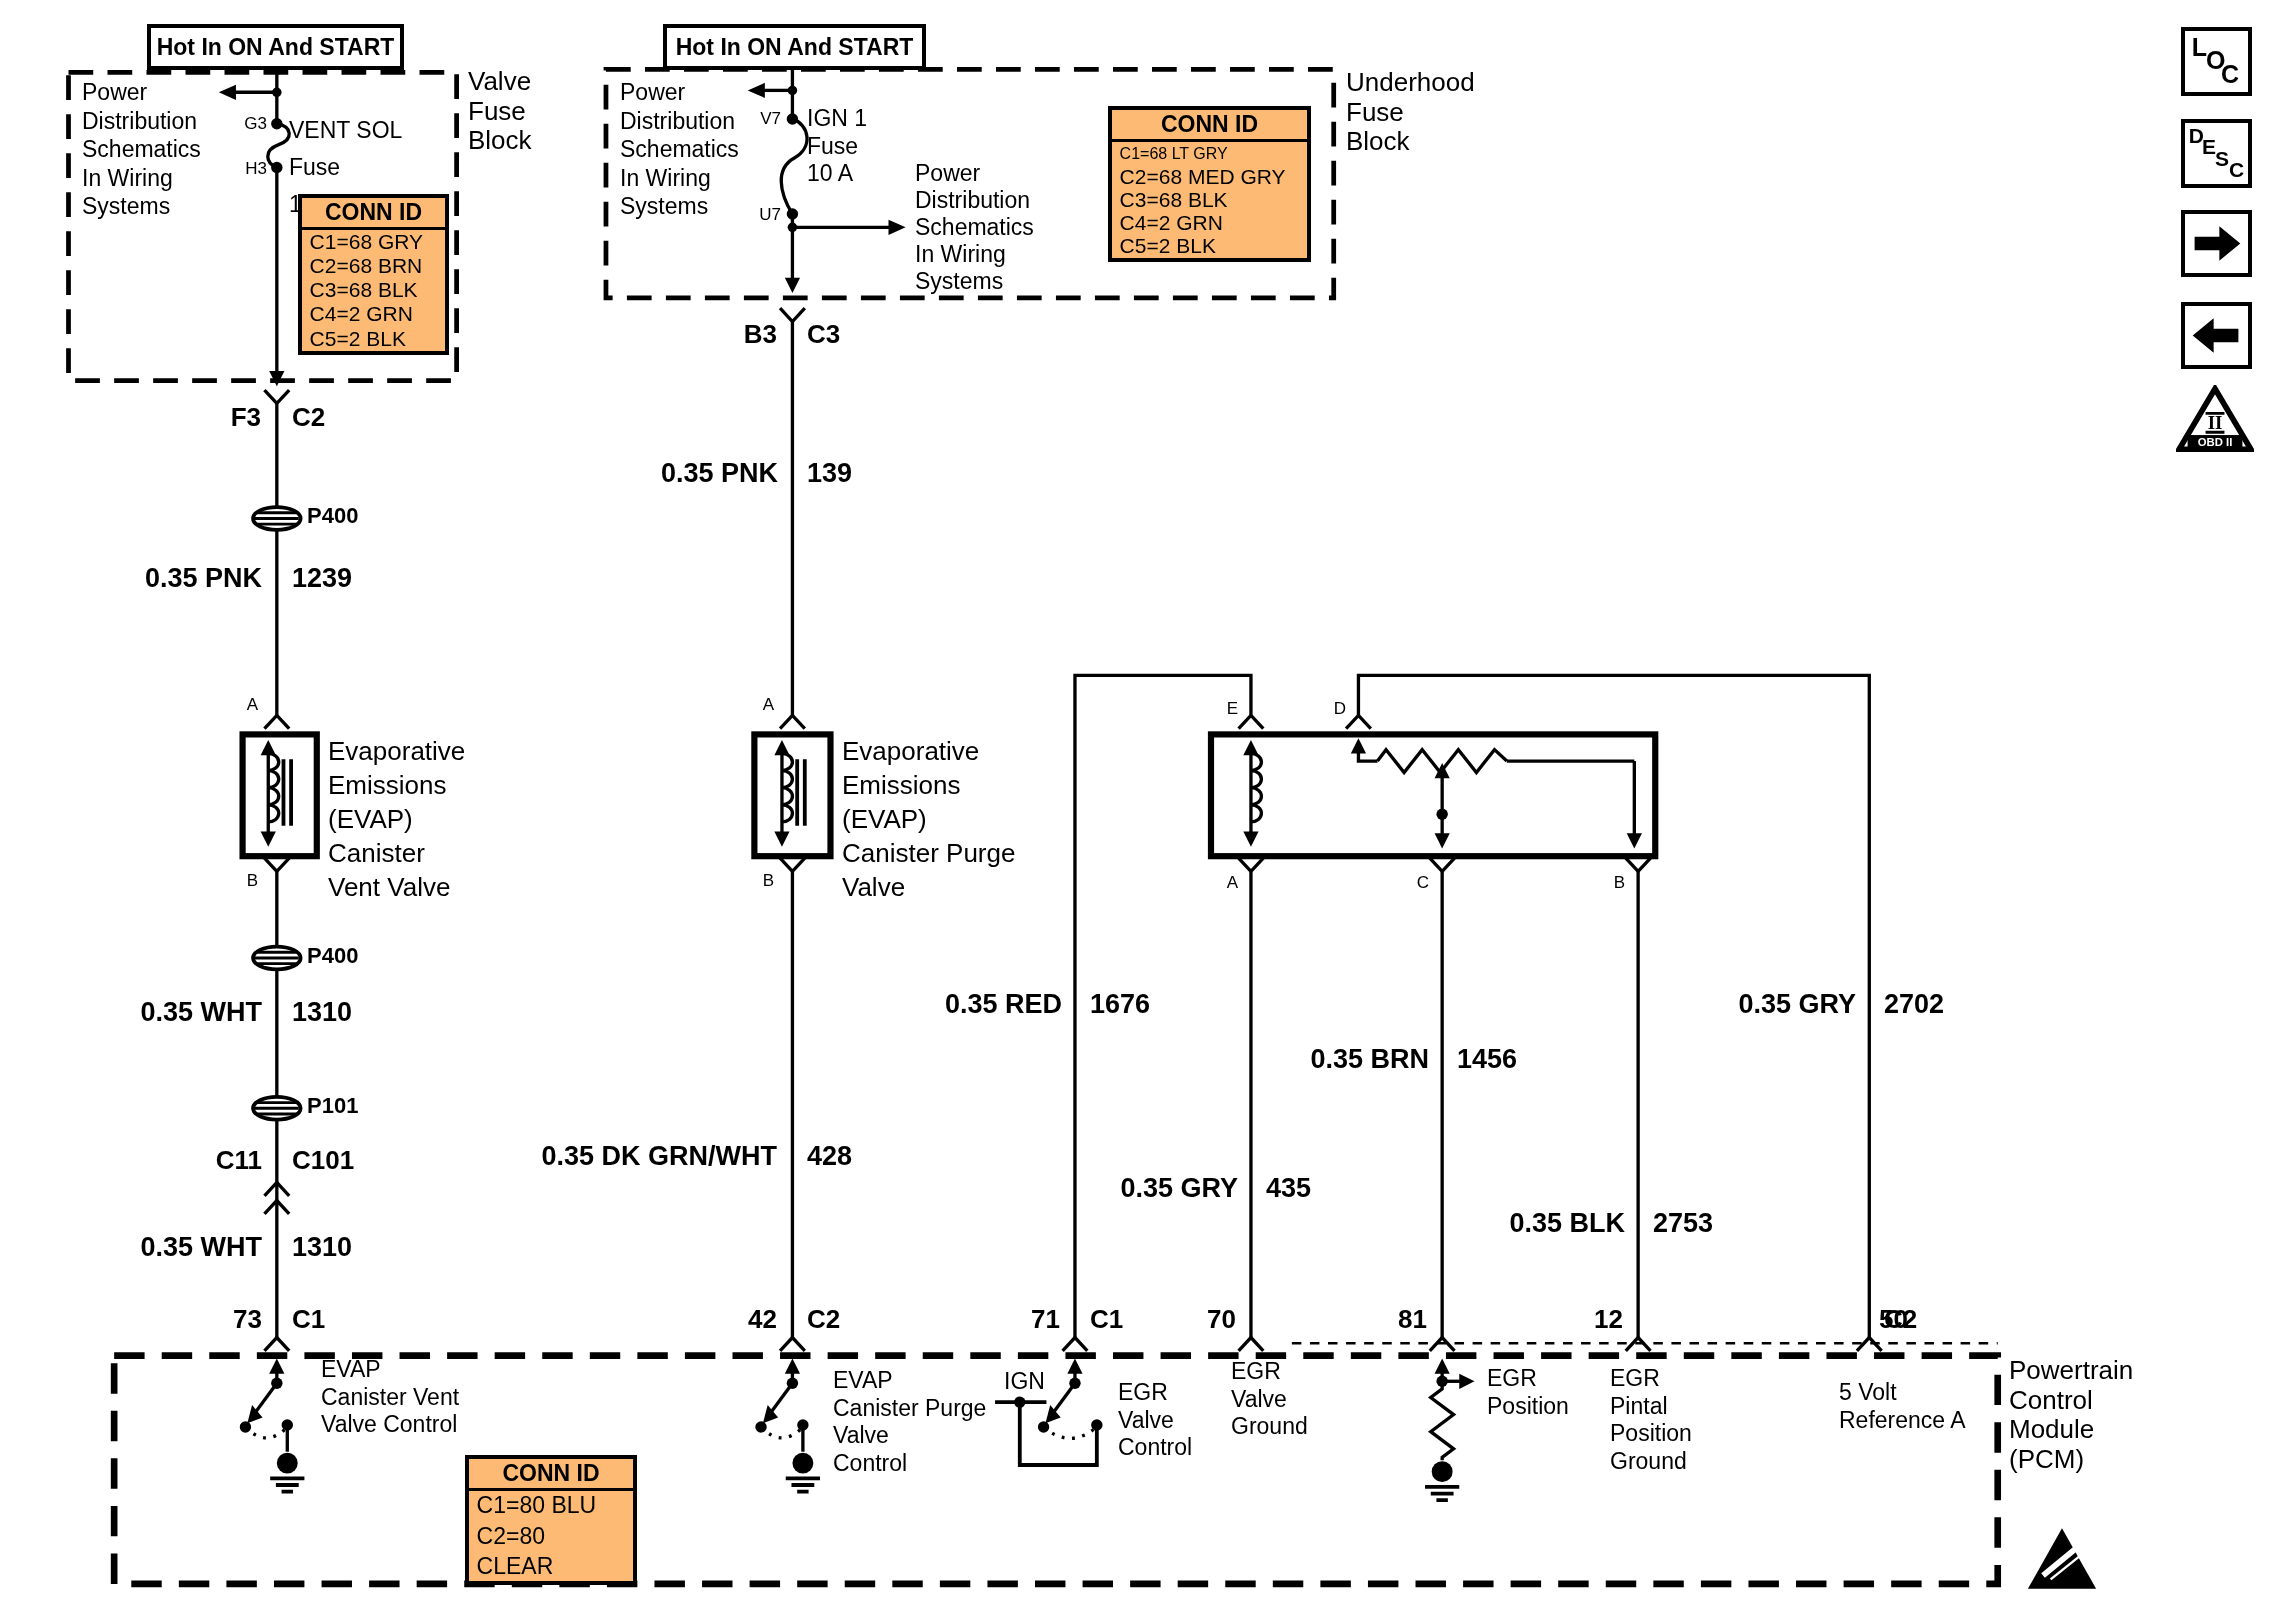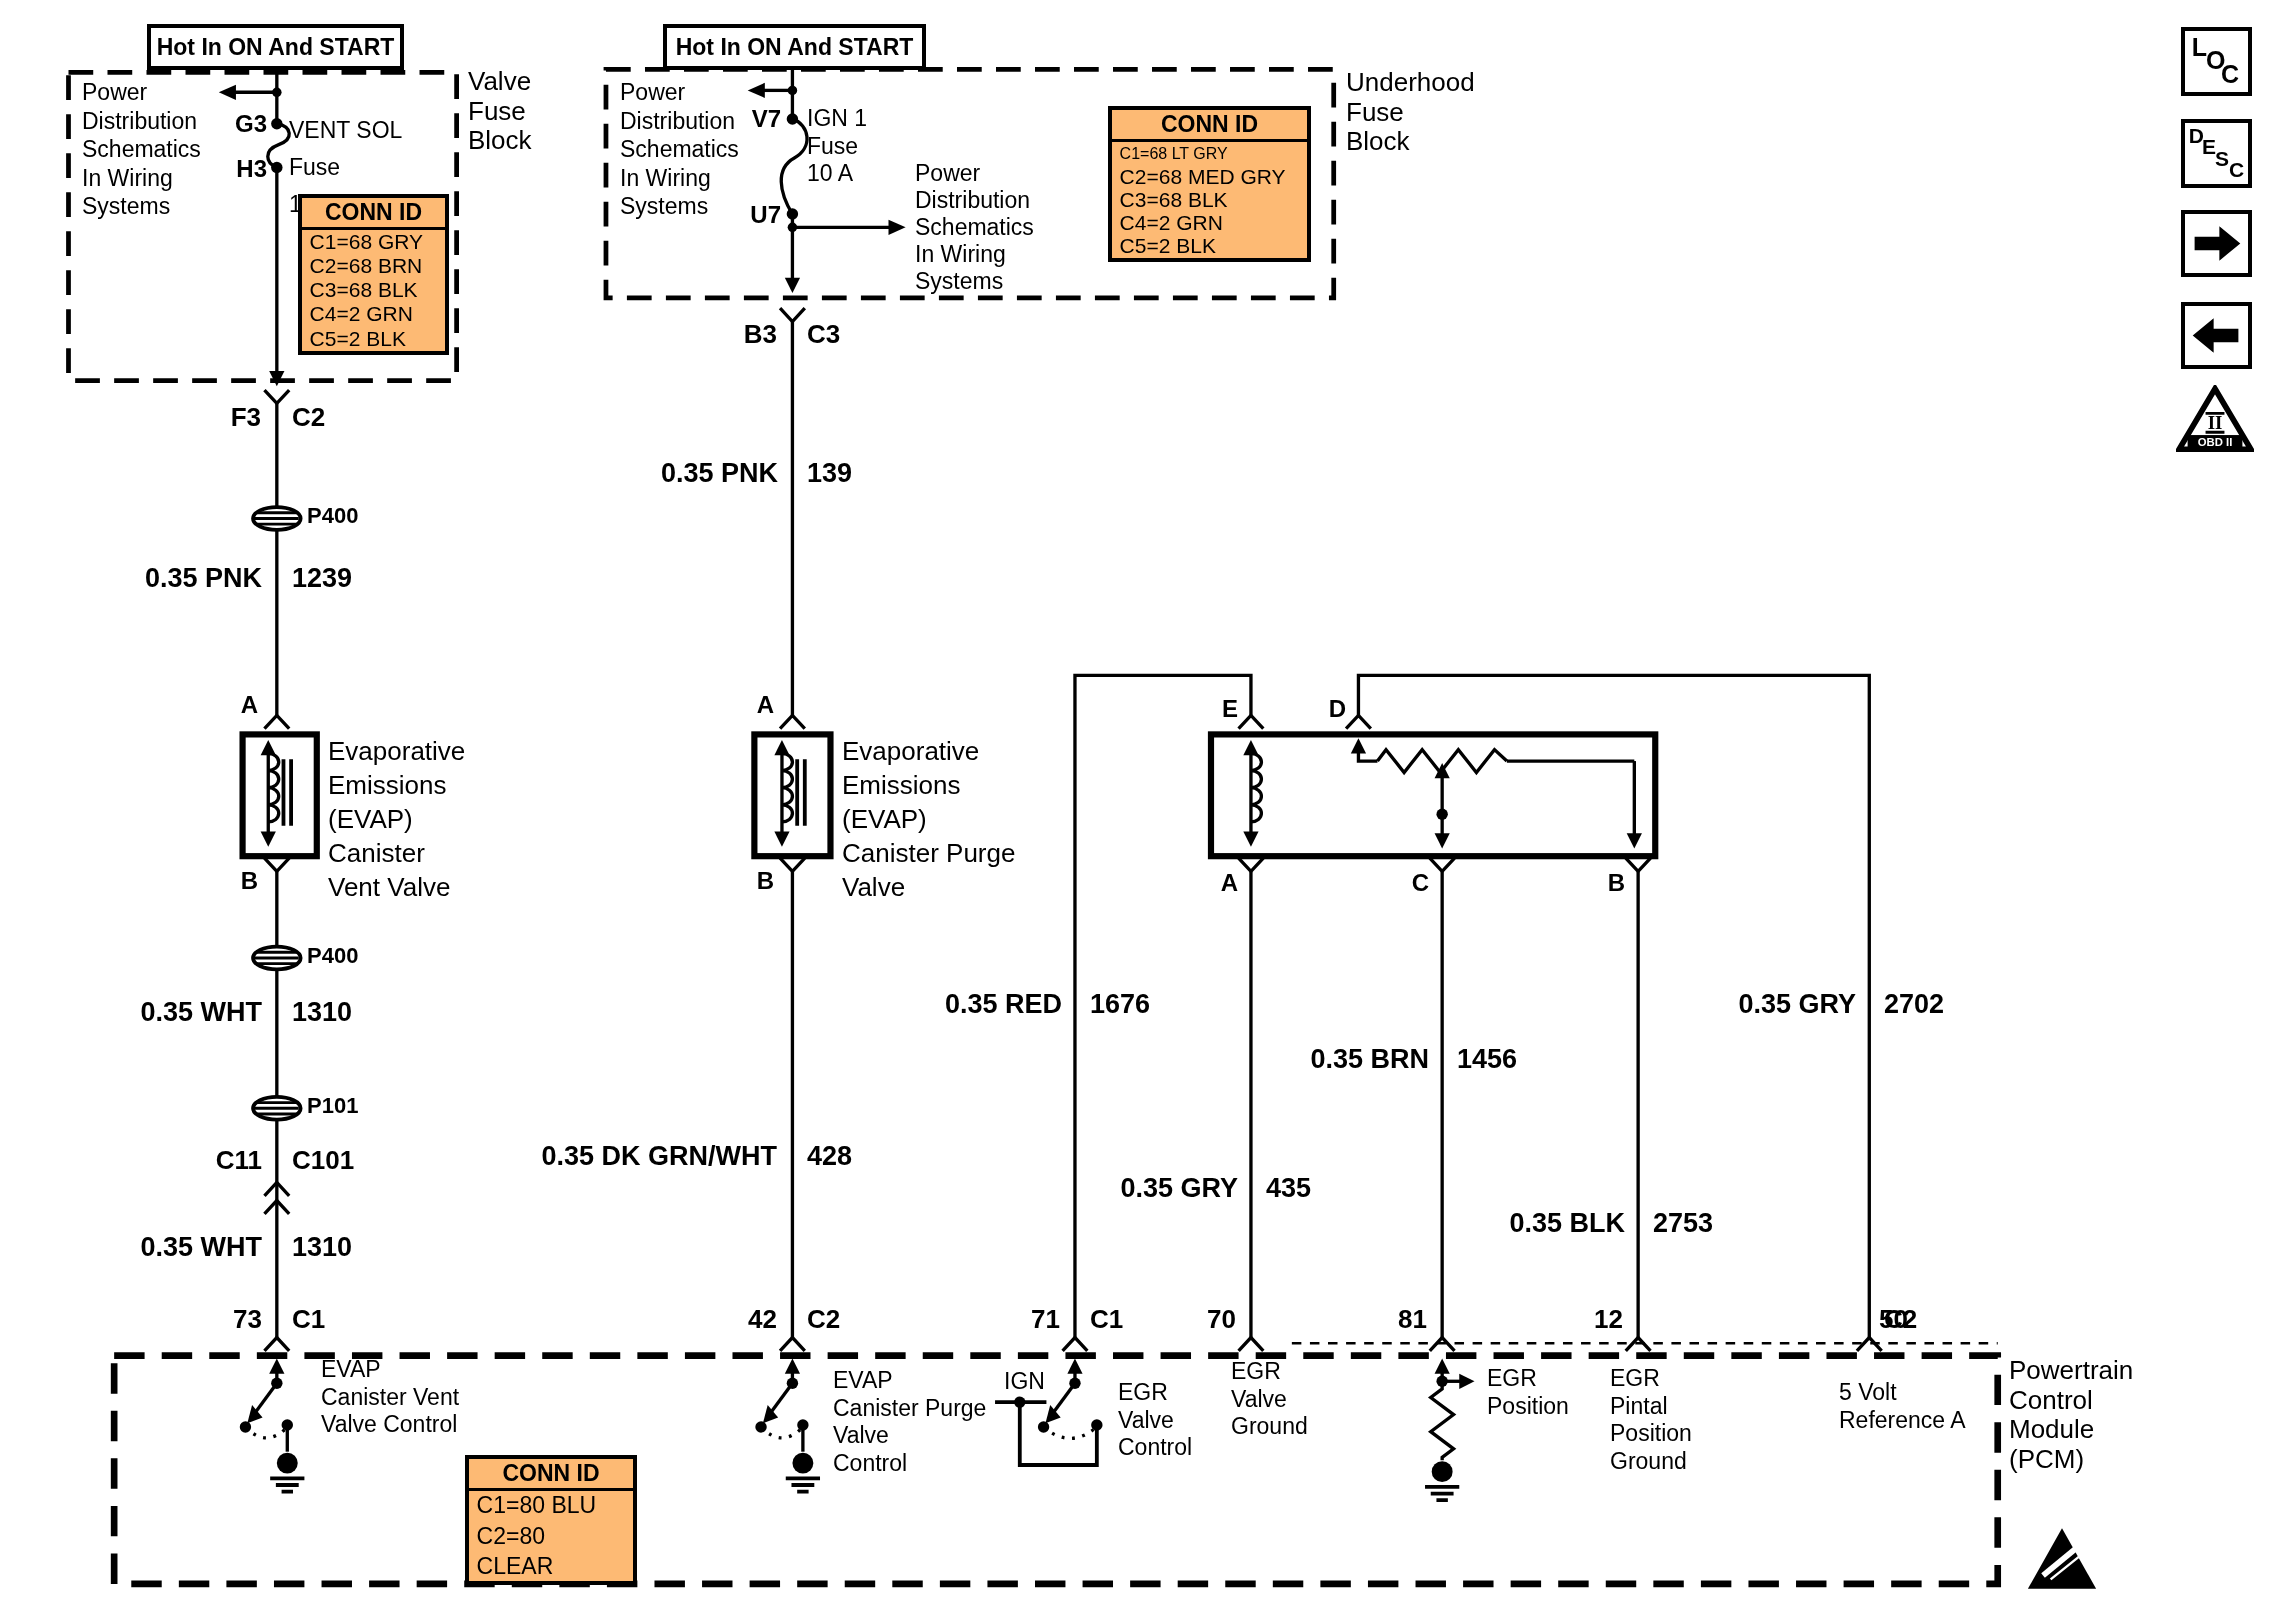--- a/index.html
+++ b/index.html
@@ -5,21 +5,21 @@
   html,body{margin:0;padding:0;background:#fff}
   #stage{position:relative;width:2285px;height:1602px;background:#fff;
          font-family:"Liberation Sans",sans-serif;color:#000;overflow:hidden}
   #wires{position:absolute;left:0;top:0}
   .lbl{position:absolute;white-space:pre-line;font-size:23px;line-height:28.5px;font-weight:400;color:#000}
   .r{text-align:right}
   .comp{font-size:26px;line-height:34px}
   .blk{font-size:26px;line-height:29.5px}
   .wirelbl{font-size:27px;line-height:30px;font-weight:700;white-space:nowrap}
   .pinid{font-size:26px;line-height:29.5px;font-weight:700;white-space:nowrap}
-  .pinletter{font-size:24px;line-height:28.5px;font-weight:700}
+  .pinletter{font-size:17px;line-height:28.5px;font-weight:400}
   .splice{font-size:22px;font-weight:700;white-space:nowrap}
   .fn{font-size:23px;line-height:27.6px}
   .hotbox{position:absolute;border:4.8px solid #000;display:flex;align-items:center;justify-content:center;
           font-size:23px;font-weight:700;white-space:nowrap;background:#fff}
   .conn{position:absolute;border:4.8px solid #000;background:#fdba74}
   .conn .hd{text-align:center;font-weight:700;border-bottom:3.8px solid #000;font-size:23px;padding:1px 3.8px}
   .conn .rw{padding:0 7.6px;font-weight:400}
   .icon{position:absolute;border:4.8px solid #000;background:#fff}
   .icon span{position:absolute;font-weight:700}
   .tri{position:absolute}

